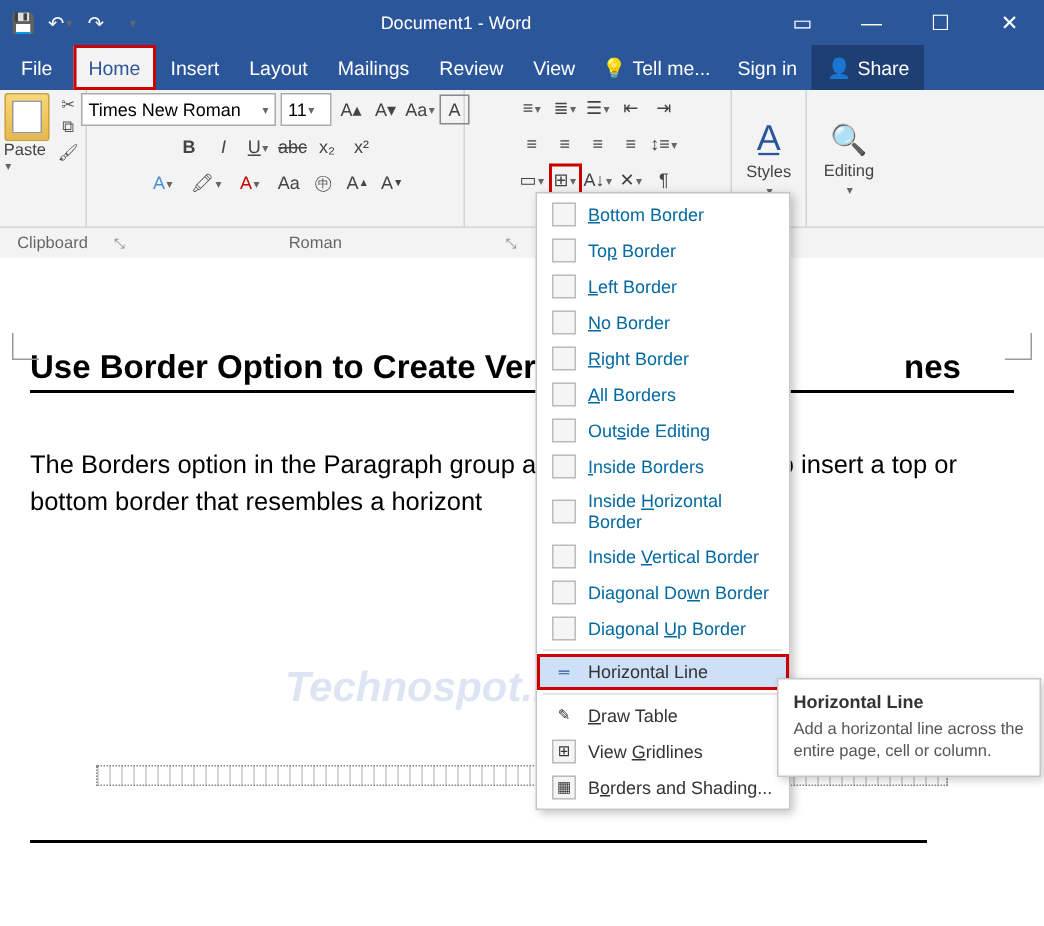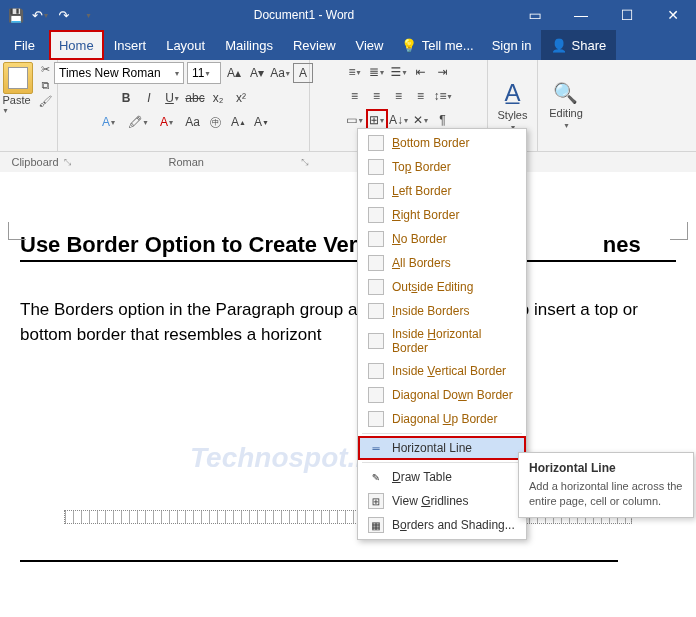--- a/index.html
+++ b/index.html
@@ -41,37 +41,37 @@
 .dd-arrow { font-size: 8px; color: #666; margin-left: 1px; }
 
 .para-body { flex-direction: column; gap: 4px; }
 .para-row { display: flex; gap: 2px; }
 .border-btn { outline: 2px solid #c00; outline-offset: -1px; }
 
 .styles-body, .editing-body { flex-direction: column; align-items: center; justify-content: center; gap: 2px; }
 .big-icon { font-size: 24px; color: #2b579a; }
 .vlabel { font-size: 11px; color: #444; }
 
-.bar-below { background: #f3f3f3; height: 20px; display: flex; align-items: center; font-size: 11px; color: #666; padding-left: 6px; gap: 0; }
+.bar-below { background: #f3f3f3; height: 20px; display: flex; align-items: center; font-size: 11px; color: #666; padding-left: 6px; gap: 12px; }
 
 .doc-area { position: relative; background: #fff; padding: 60px 20px 0 20px; }
 .page-edge-left, .page-edge-right { position: absolute; top: 50px; width: 18px; height: 18px; border: 1px solid #999; border-top: none; }
 .page-edge-left { left: 8px; border-right: none; }
 .page-edge-right { right: 8px; border-left: none; }
 .heading { font-family: "Times New Roman", serif; font-size: 22px; font-weight: bold; border-bottom: 2px solid #000; padding-bottom: 2px; margin-bottom: 36px; }
 .para-text { font-family: "Times New Roman", serif; font-size: 17px; line-height: 1.45; }
 
 .watermark { position: absolute; left: 190px; top: 270px; font-size: 28px; color: #7a9bd4; opacity: 0.25; font-weight: bold; font-style: italic; pointer-events: none; }
 
 .ruler { position: absolute; left: 64px; right: 64px; top: 510px; height: 14px; border: 1px dotted #888; background: repeating-linear-gradient(90deg,#aaa 0,#aaa 1px,transparent 1px,transparent 8px); }
 
 .hr-line { position: absolute; left: 20px; right: 78px; top: 560px; border-top: 2px solid #000; }
 
 .dropdown { position: absolute; left: 357px; top: 128px; width: 170px; background: #fff; border: 1px solid #c6c6c6; box-shadow: 2px 2px 6px rgba(0,0,0,0.25); font-size: 12px; padding: 2px 0; }
-.dd-item { display: flex; align-items: center; gap: 8px; padding: 4px 10px; color: #a16207; cursor: pointer; }
+.dd-item { display: flex; align-items: center; gap: 8px; padding: 4px 10px; color: #0369a1; cursor: pointer; }
 .dd-item.enabled { color: #333; }
 .dd-item.highlighted { outline: 2px solid #c00; outline-offset: -2px; background: #cde0f7; color: #333; }
 .dd-icon { width: 16px; height: 16px; border: 1px solid #bbb; flex-shrink: 0; display:flex;align-items:center;justify-content:center; font-size:10px; background:#f5f5f5;}
 .dd-icon.noborder { border: none; background: transparent; }
 .dd-sep { height: 1px; background: #e0e0e0; margin: 2px 4px; }
 .underline-char { text-decoration: underline; }
 
 .tooltip { position: absolute; left: 518px; top: 452px; width: 176px; background: #fff; border: 1px solid #c6c6c6; box-shadow: 2px 2px 6px rgba(0,0,0,0.2); padding: 8px 10px; font-size: 11px; }
 .tooltip-title { font-weight: bold; color: #333; margin-bottom: 4px; font-size: 12px; }
 .tooltip-body { color: #555; line-height: 1.35; }
@@ -250,25 +250,25 @@
       <div class="dd-item">
         <span class="dd-icon"></span>
         <span><span>To</span><span class="underline-char">p</span><span> Border</span></span>
       </div>
       <div class="dd-item">
         <span class="dd-icon"></span>
         <span><span></span><span class="underline-char">L</span><span>eft Border</span></span>
       </div>
       <div class="dd-item">
         <span class="dd-icon"></span>
+        <span><span></span><span class="underline-char">N</span><span>o Border</span></span>
+      </div>
+      <div class="dd-item">
+        <span class="dd-icon"></span>
         <span><span></span><span class="underline-char">R</span><span>ight Border</span></span>
-      </div>
-      <div class="dd-item">
-        <span class="dd-icon"></span>
-        <span><span></span><span class="underline-char">N</span><span>o Border</span></span>
       </div>
       <div class="dd-item">
         <span class="dd-icon"></span>
         <span><span></span><span class="underline-char">A</span><span>ll Borders</span></span>
       </div>
       <div class="dd-item">
         <span class="dd-icon"></span>
         <span><span>Out</span><span class="underline-char">s</span><span>ide Editing</span></span>
       </div>
       <div class="dd-item">

